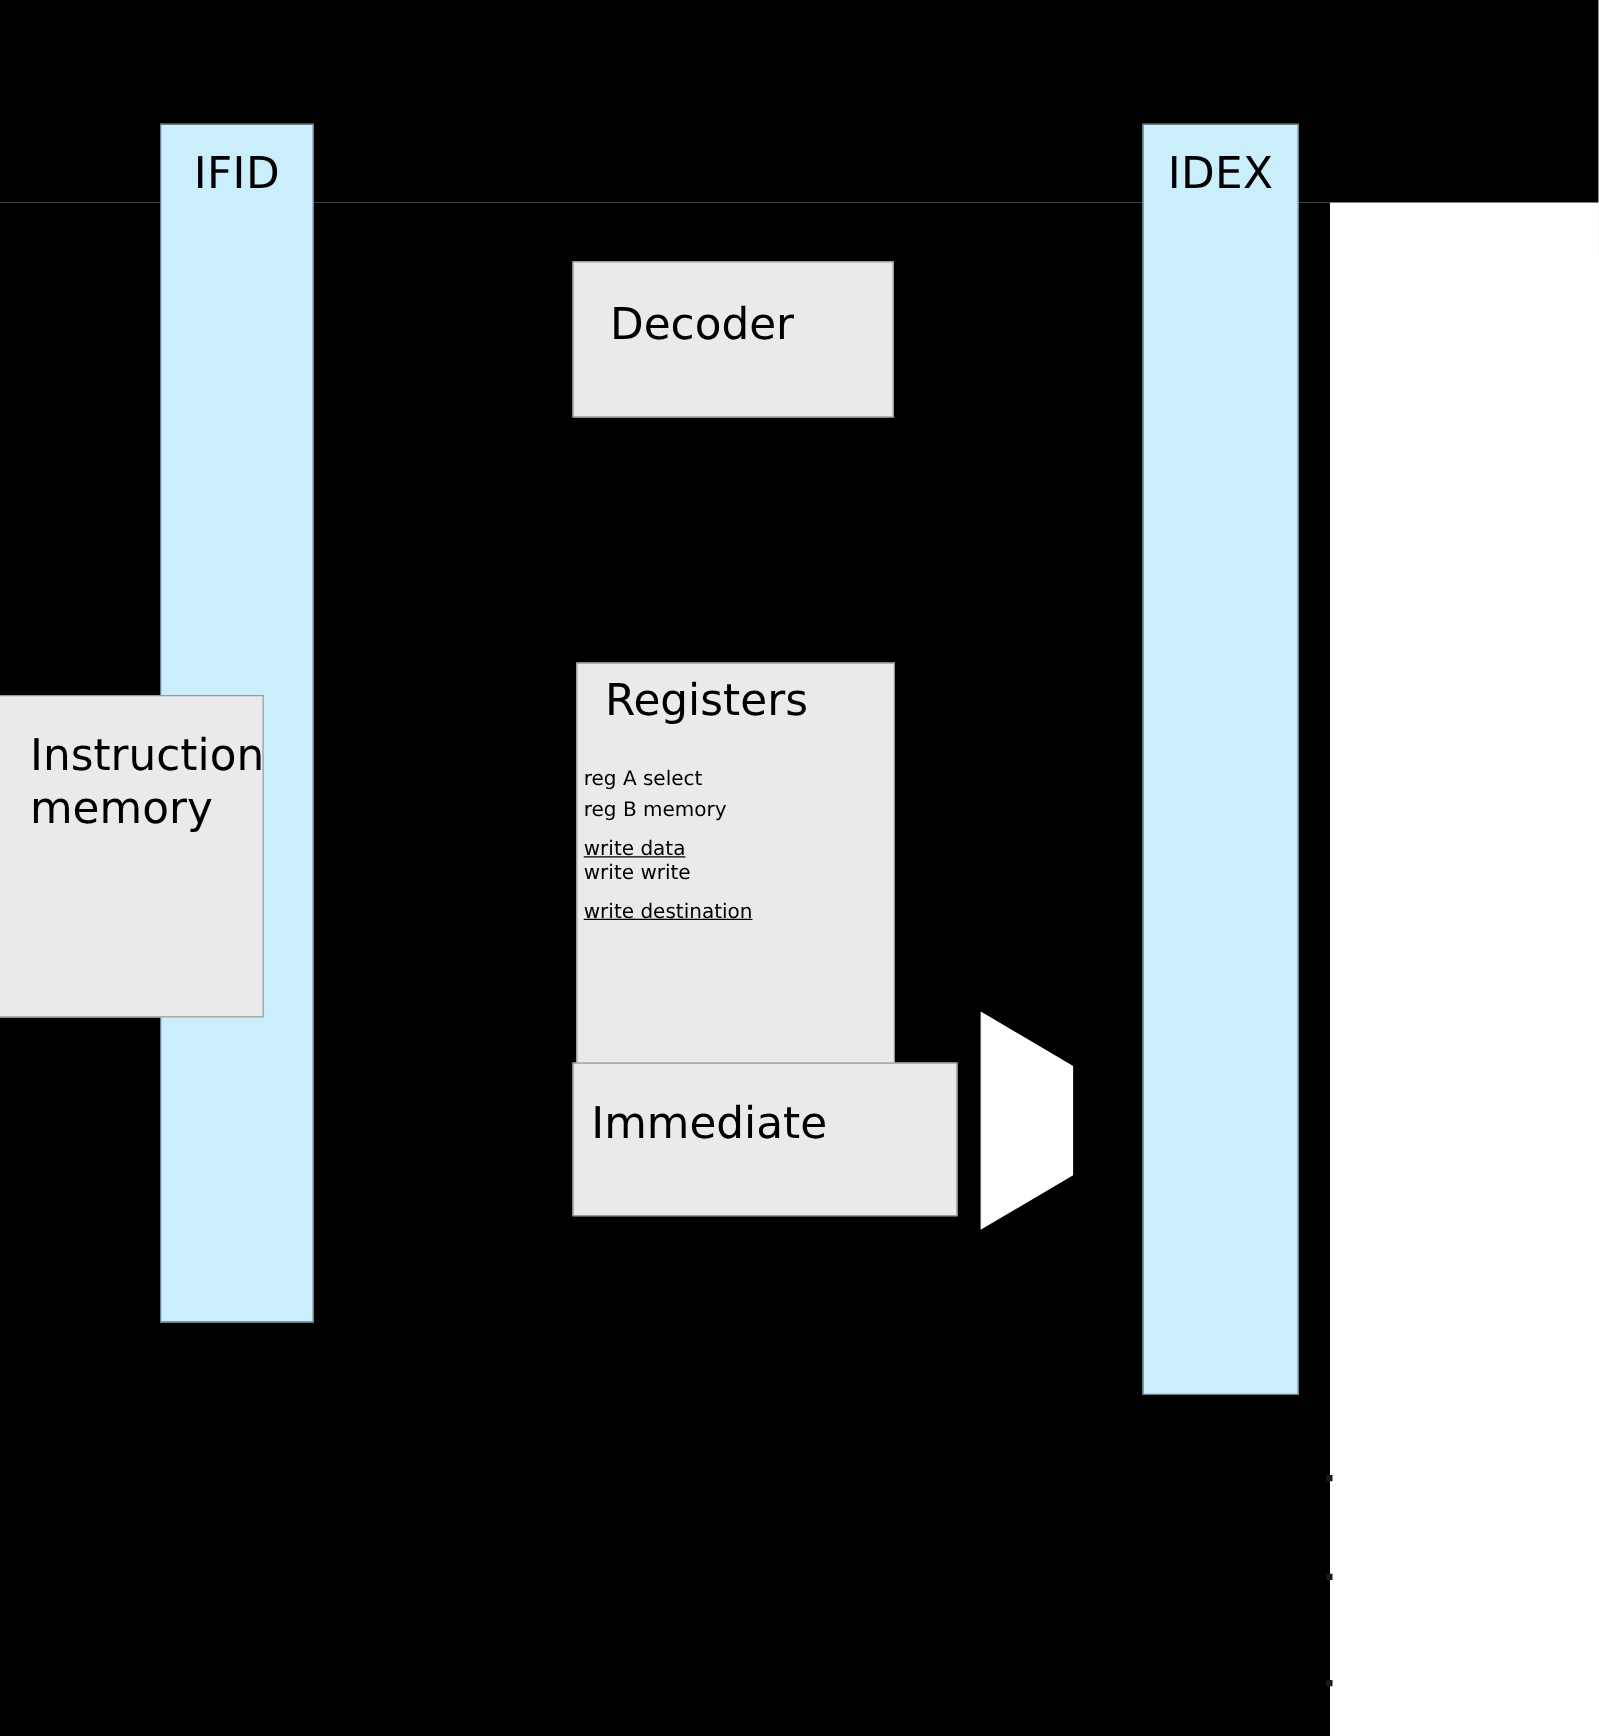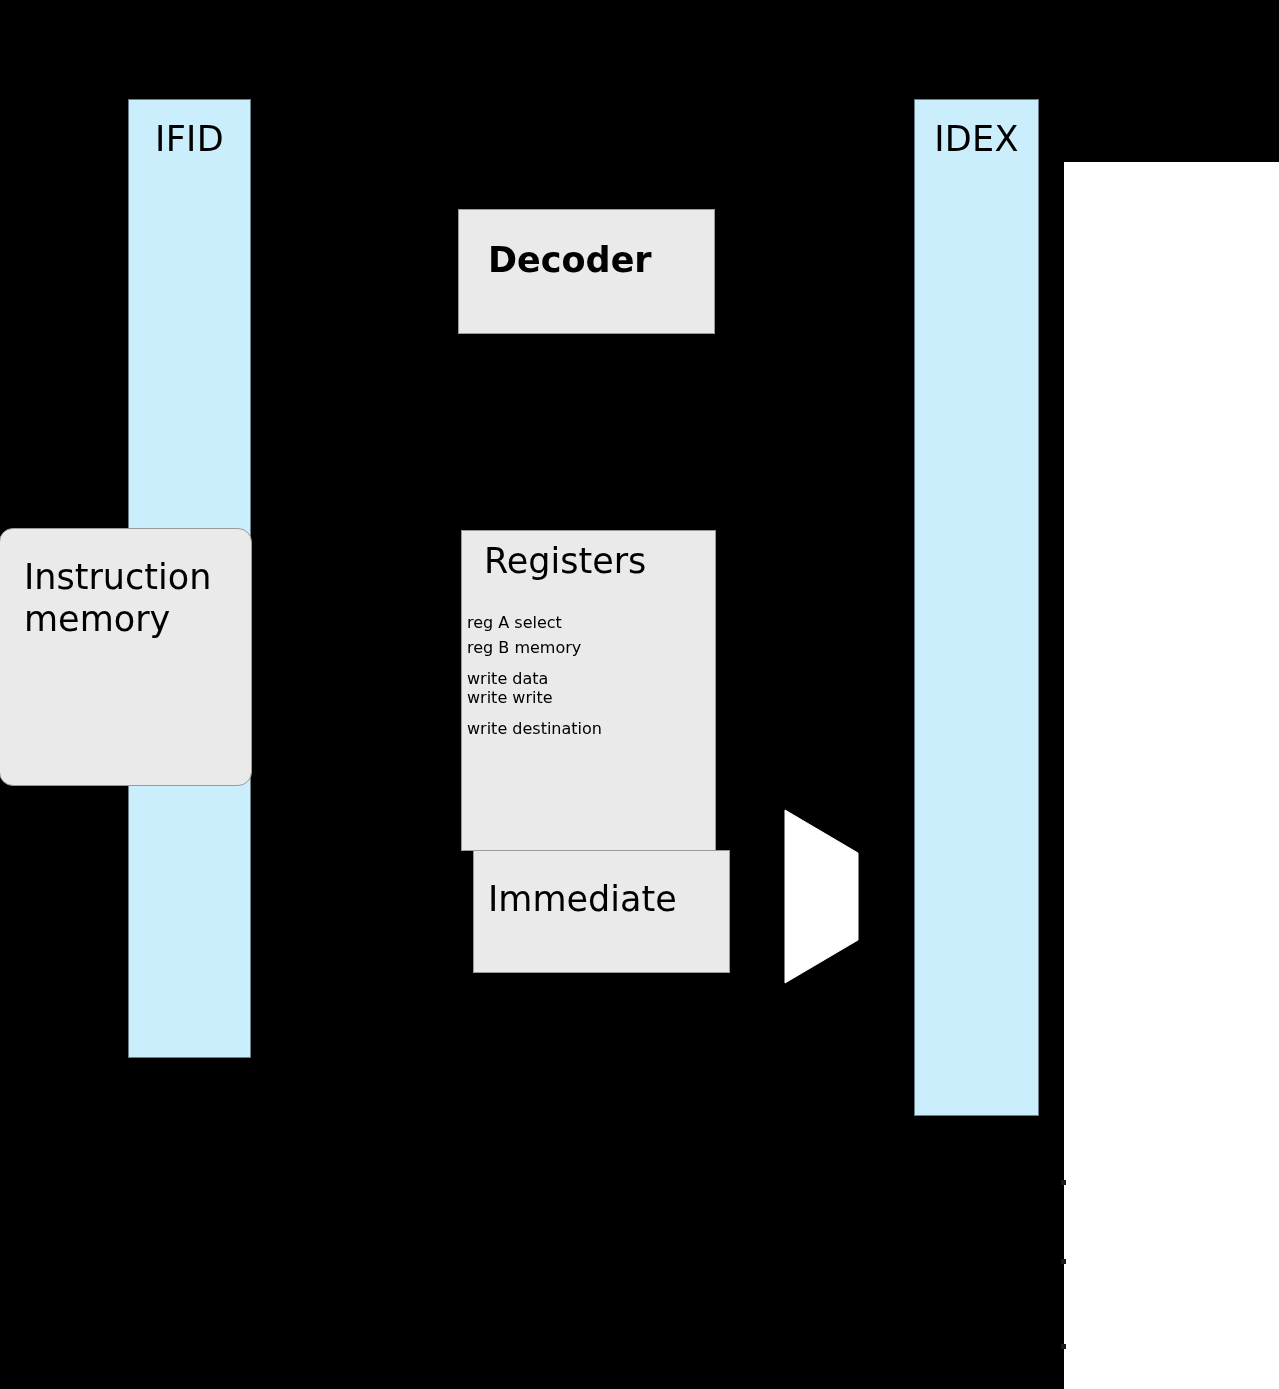--- a/index.html
+++ b/index.html
@@ -59,44 +59,44 @@
     color: #000000;
   }
   .block .block-title {
     position: absolute;
     color: #000000;
     font-size: 35px;
     line-height: 42px;
     white-space: pre-line;
   }
 
-  #block-instruction-memory { left: -1px; top: 528px; width: 253px; height: 258px; border-radius: 14px; }
+  #block-instruction-memory { left: -1px; top: 556px; width: 212px; height: 258px; }
   #block-instruction-memory .block-title { left: 24px; top: 27px; }
 
   #block-decoder { left: 458px; top: 209px; width: 257px; height: 125px; }
-  #block-decoder .block-title { left: 29px; top: 29px; font-weight: bold; }
+  #block-decoder .block-title { left: 29px; top: 29px; }
 
   #block-registers { left: 461px; top: 530px; width: 255px; height: 321px; }
   #block-registers .block-title { left: 22px; top: 9px; }
   #block-registers .signal-list {
     position: absolute;
     left: 5px;
     top: 79px;
     right: 4px;
   }
   #block-registers .signal {
     color: #000000;
     font-size: 16px;
     line-height: 25px;
     white-space: nowrap;
   }
   #block-registers .signal.tight { line-height: 19px; }
-  #block-registers .signal.gap-before { margin-top: 9px; }
+  #block-registers .signal.gap-before { margin-top: 9px; text-decoration: underline; }
 
-  #block-immediate { left: 458px; top: 850px; width: 257px; height: 123px; margin-left: 15px; }
+  #block-immediate { left: 458px; top: 850px; width: 308px; height: 123px; }
   #block-immediate .block-title { left: 14px; top: 27px; }
 
   
   #mux-alu-source {
     position: absolute;
     left: 784px;
     top: 809px;
     width: 76px;
     height: 175px;
   }

